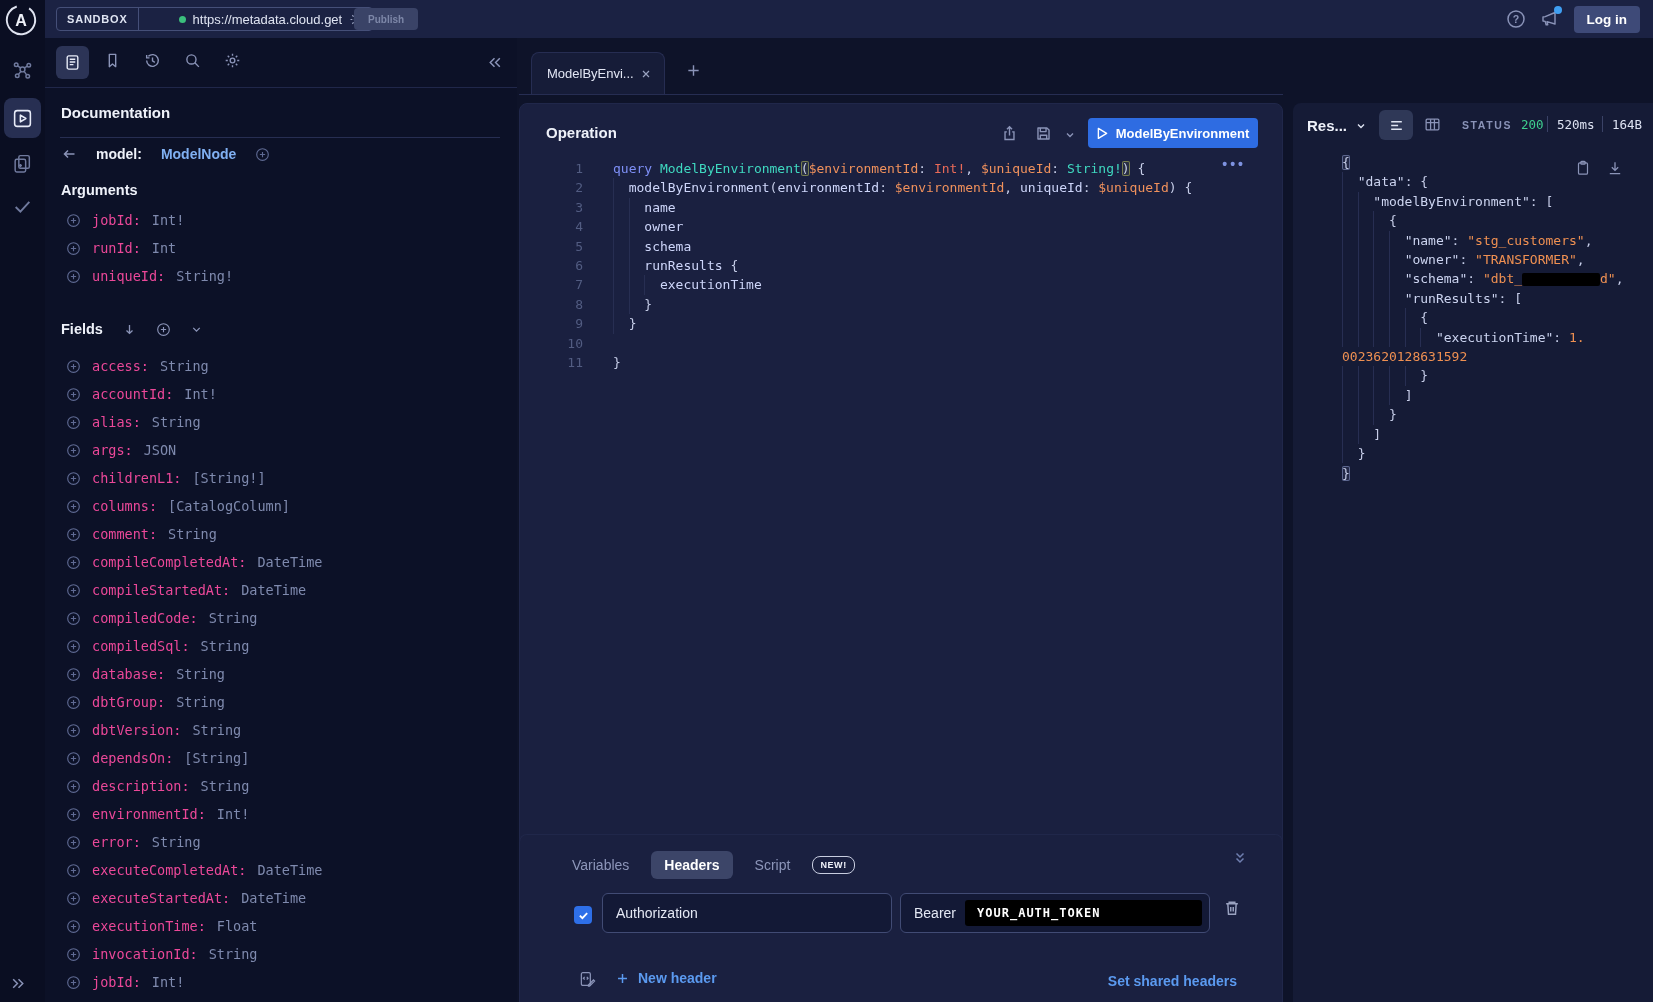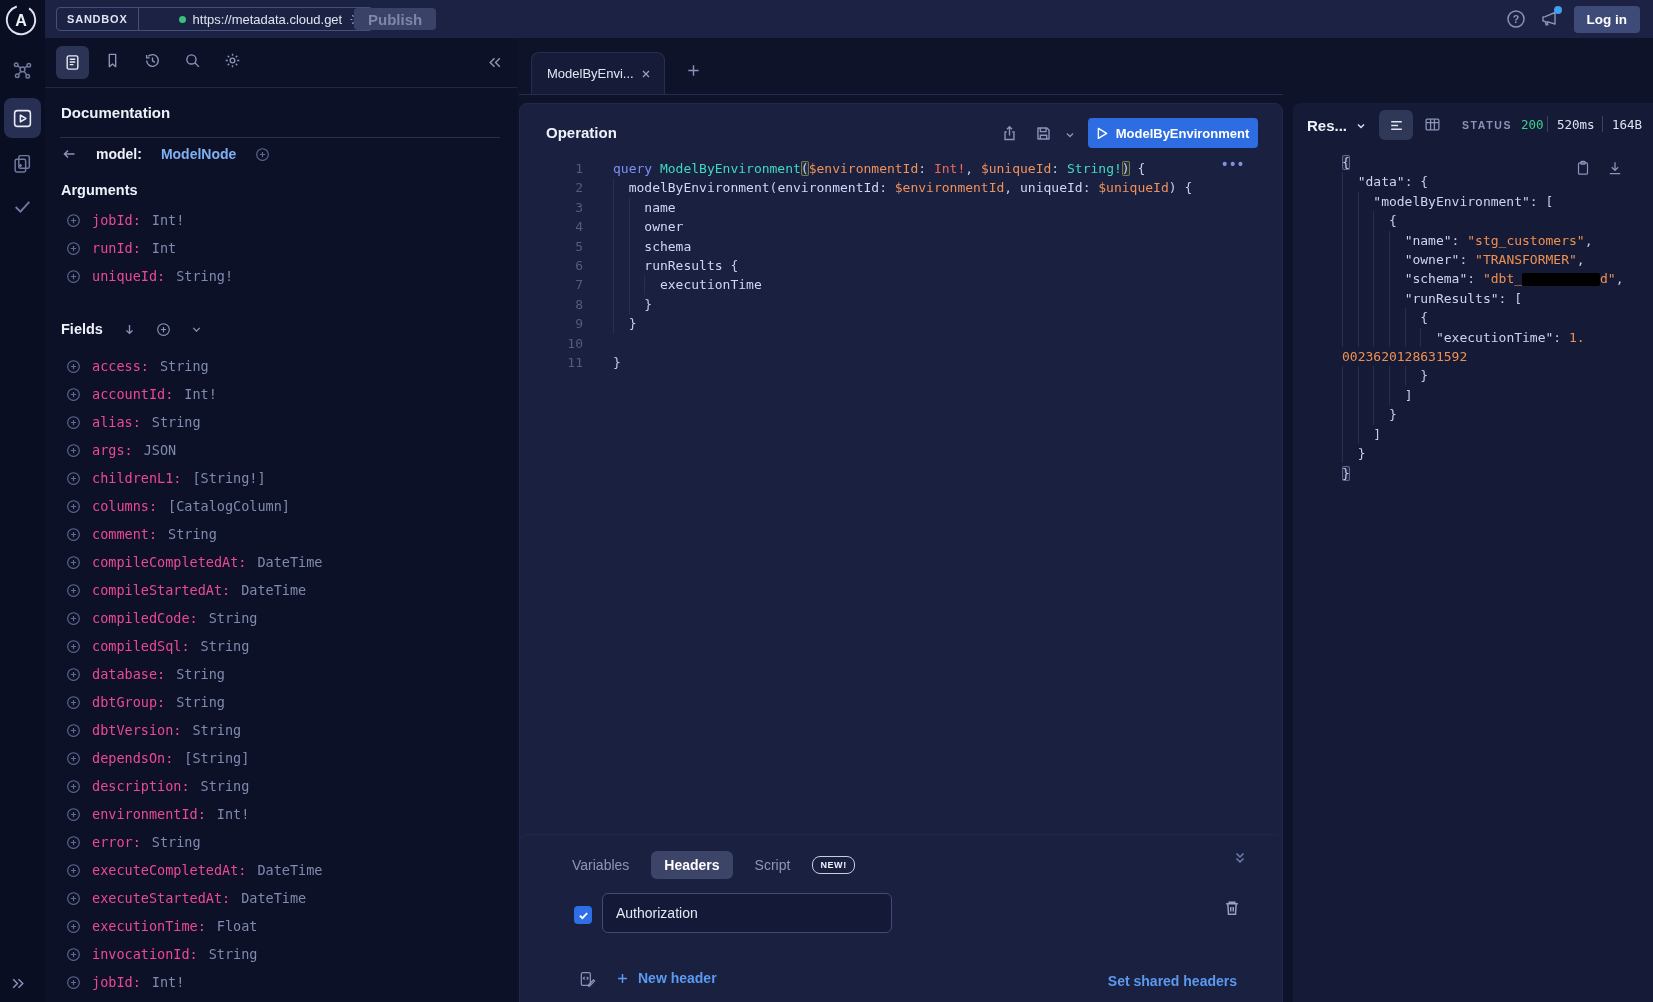--- a/index.html
+++ b/index.html
@@ -8,21 +8,21 @@
   .abs { position:absolute; }
   svg { display:block; }
 
   
   .topbar { position:absolute; left:45px; top:0; right:0; height:38px; background:#1b2243; }
   .urlgroup { position:absolute; left:11px; top:7px; height:24px; display:flex; align-items:stretch; border:1px solid #454f78; border-radius:4px;gap:32px; }
   .sandbox-chip { display:flex; align-items:center; padding:0 10px; border-right:1px solid #454f78; font-size:11px; font-weight:700; letter-spacing:.8px; color:#dfe4f2; }
   .urlbox { display:flex; align-items:center; gap:7px; padding:0 8px; }
   .greendot { width:7px; height:7px; border-radius:50%; background:#3bbf7d; }
   .urltext { font-size:13px; color:#dfe4f2; max-width:163px; overflow:hidden; white-space:nowrap; }
-  .btn-publish { position:absolute; left:309px; top:8px; height:22px; padding:0 14px; background:#3a4367; border-radius:4px; font-size:15px; font-weight:600; color:#7d87a8; display:flex; align-items:center; }
+  .btn-publish { position:absolute; left:309px; top:8px; height:22px; padding:0 14px; background:#3a4367; border-radius:4px; font-size:10px; font-weight:600; color:#7d87a8; display:flex; align-items:center; }
   .topbar-right { position:absolute; right:13px; top:0; height:38px; display:flex; align-items:center; gap:14px; color:#8a93b8; }
   .btn-login { height:27px; padding:0 13px; background:#3e4a78; border-radius:4px; font-size:13.5px; font-weight:600; color:#fff; display:flex; align-items:center; }
   .mega-wrap { position:relative; }
   .mega-dot { position:absolute; right:-2px; top:-3px; width:8px; height:8px; border-radius:50%; background:#3f9ff2; }
 
   
   .rail { position:absolute; left:0; top:0; width:45px; height:1002px; background:#0a0e22; }
   .rail-ic { position:absolute; left:12px; width:21px; color:#707a9e; }
   .rail-sel { position:absolute; left:4px; top:98px; width:37px; height:40px; background:#272f52; border-radius:8px; }
   .rail-sel .rail-ic { position:absolute; left:8px; top:10px; color:#e8ecf8; }
@@ -637,20 +637,24 @@
   </div>
 
   <div class="checkbox">
     <svg viewBox="0 0 12 12" width="11" height="11" fill="none" stroke="#fff" stroke-width="2">
         <path d="M2 6.2 4.8 9 10 3.5"></path>
       </svg>
   </div>
   <div class="hdr-input" style="left:82px; width:290px; padding:0 13px;">
     <span>Authorization</span>
   </div>
+  <div class="hdr-input" style="left:380px; width:310px; padding:0 7px 0 13px; gap:9px;">
+    <span>Bearer</span>
+    <span class="tokenbox" style="flex:1;">YOUR_AUTH_TOKEN</span>
+  </div>
   <div class="trash-ic">
     <svg viewBox="0 0 16 16" fill="none" stroke="currentColor" stroke-width="1.3">
         <path d="M2.8 4.3h10.4M5.5 4.3V2.8h5v1.5M4.3 4.3l.6 9.2h6.2l.6-9.2M6.9 7v4M9.1 7v4"></path>
       </svg>
   </div>
 
   <div class="foot-ic">
     <svg viewBox="0 0 18 18" fill="none" stroke="currentColor" stroke-width="1.3">
         <rect x="2.5" y="1.8" width="9.5" height="13.5" rx="1.5"></rect>
         <path d="M6 6.2 4.6 7.6 6 9M8.2 6.2l1.4 1.4-1.4 1.4"></path>

